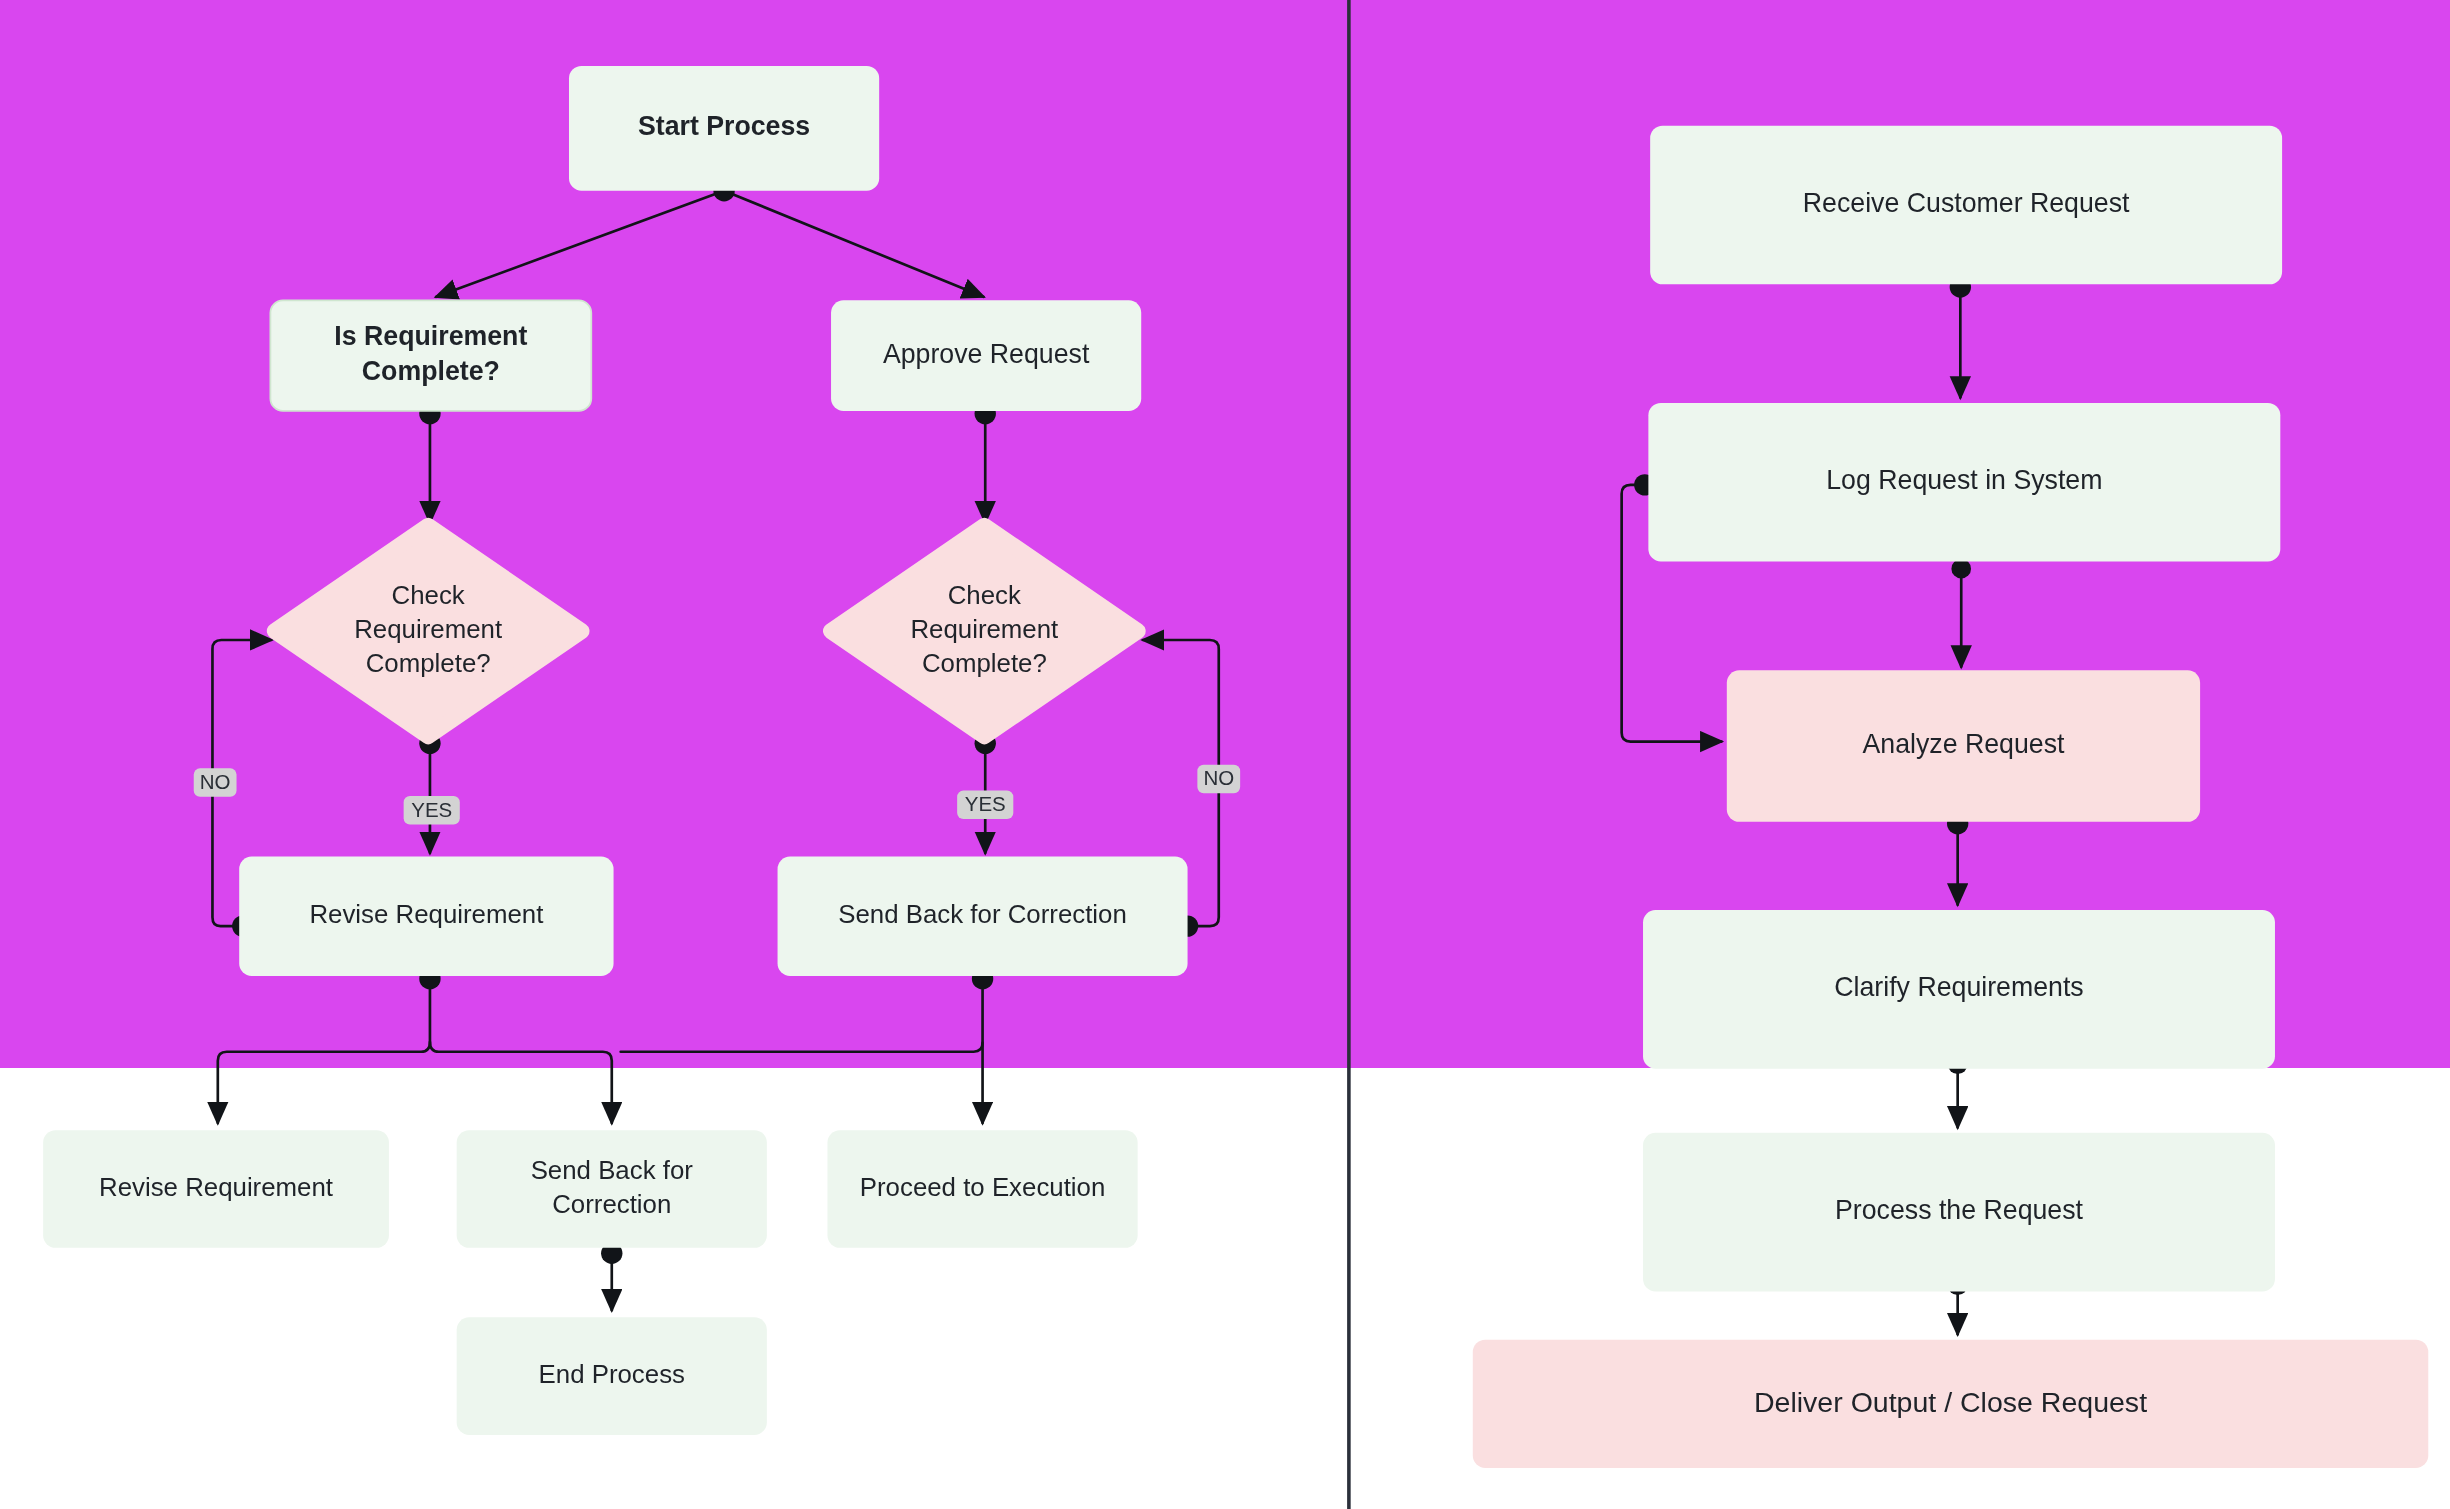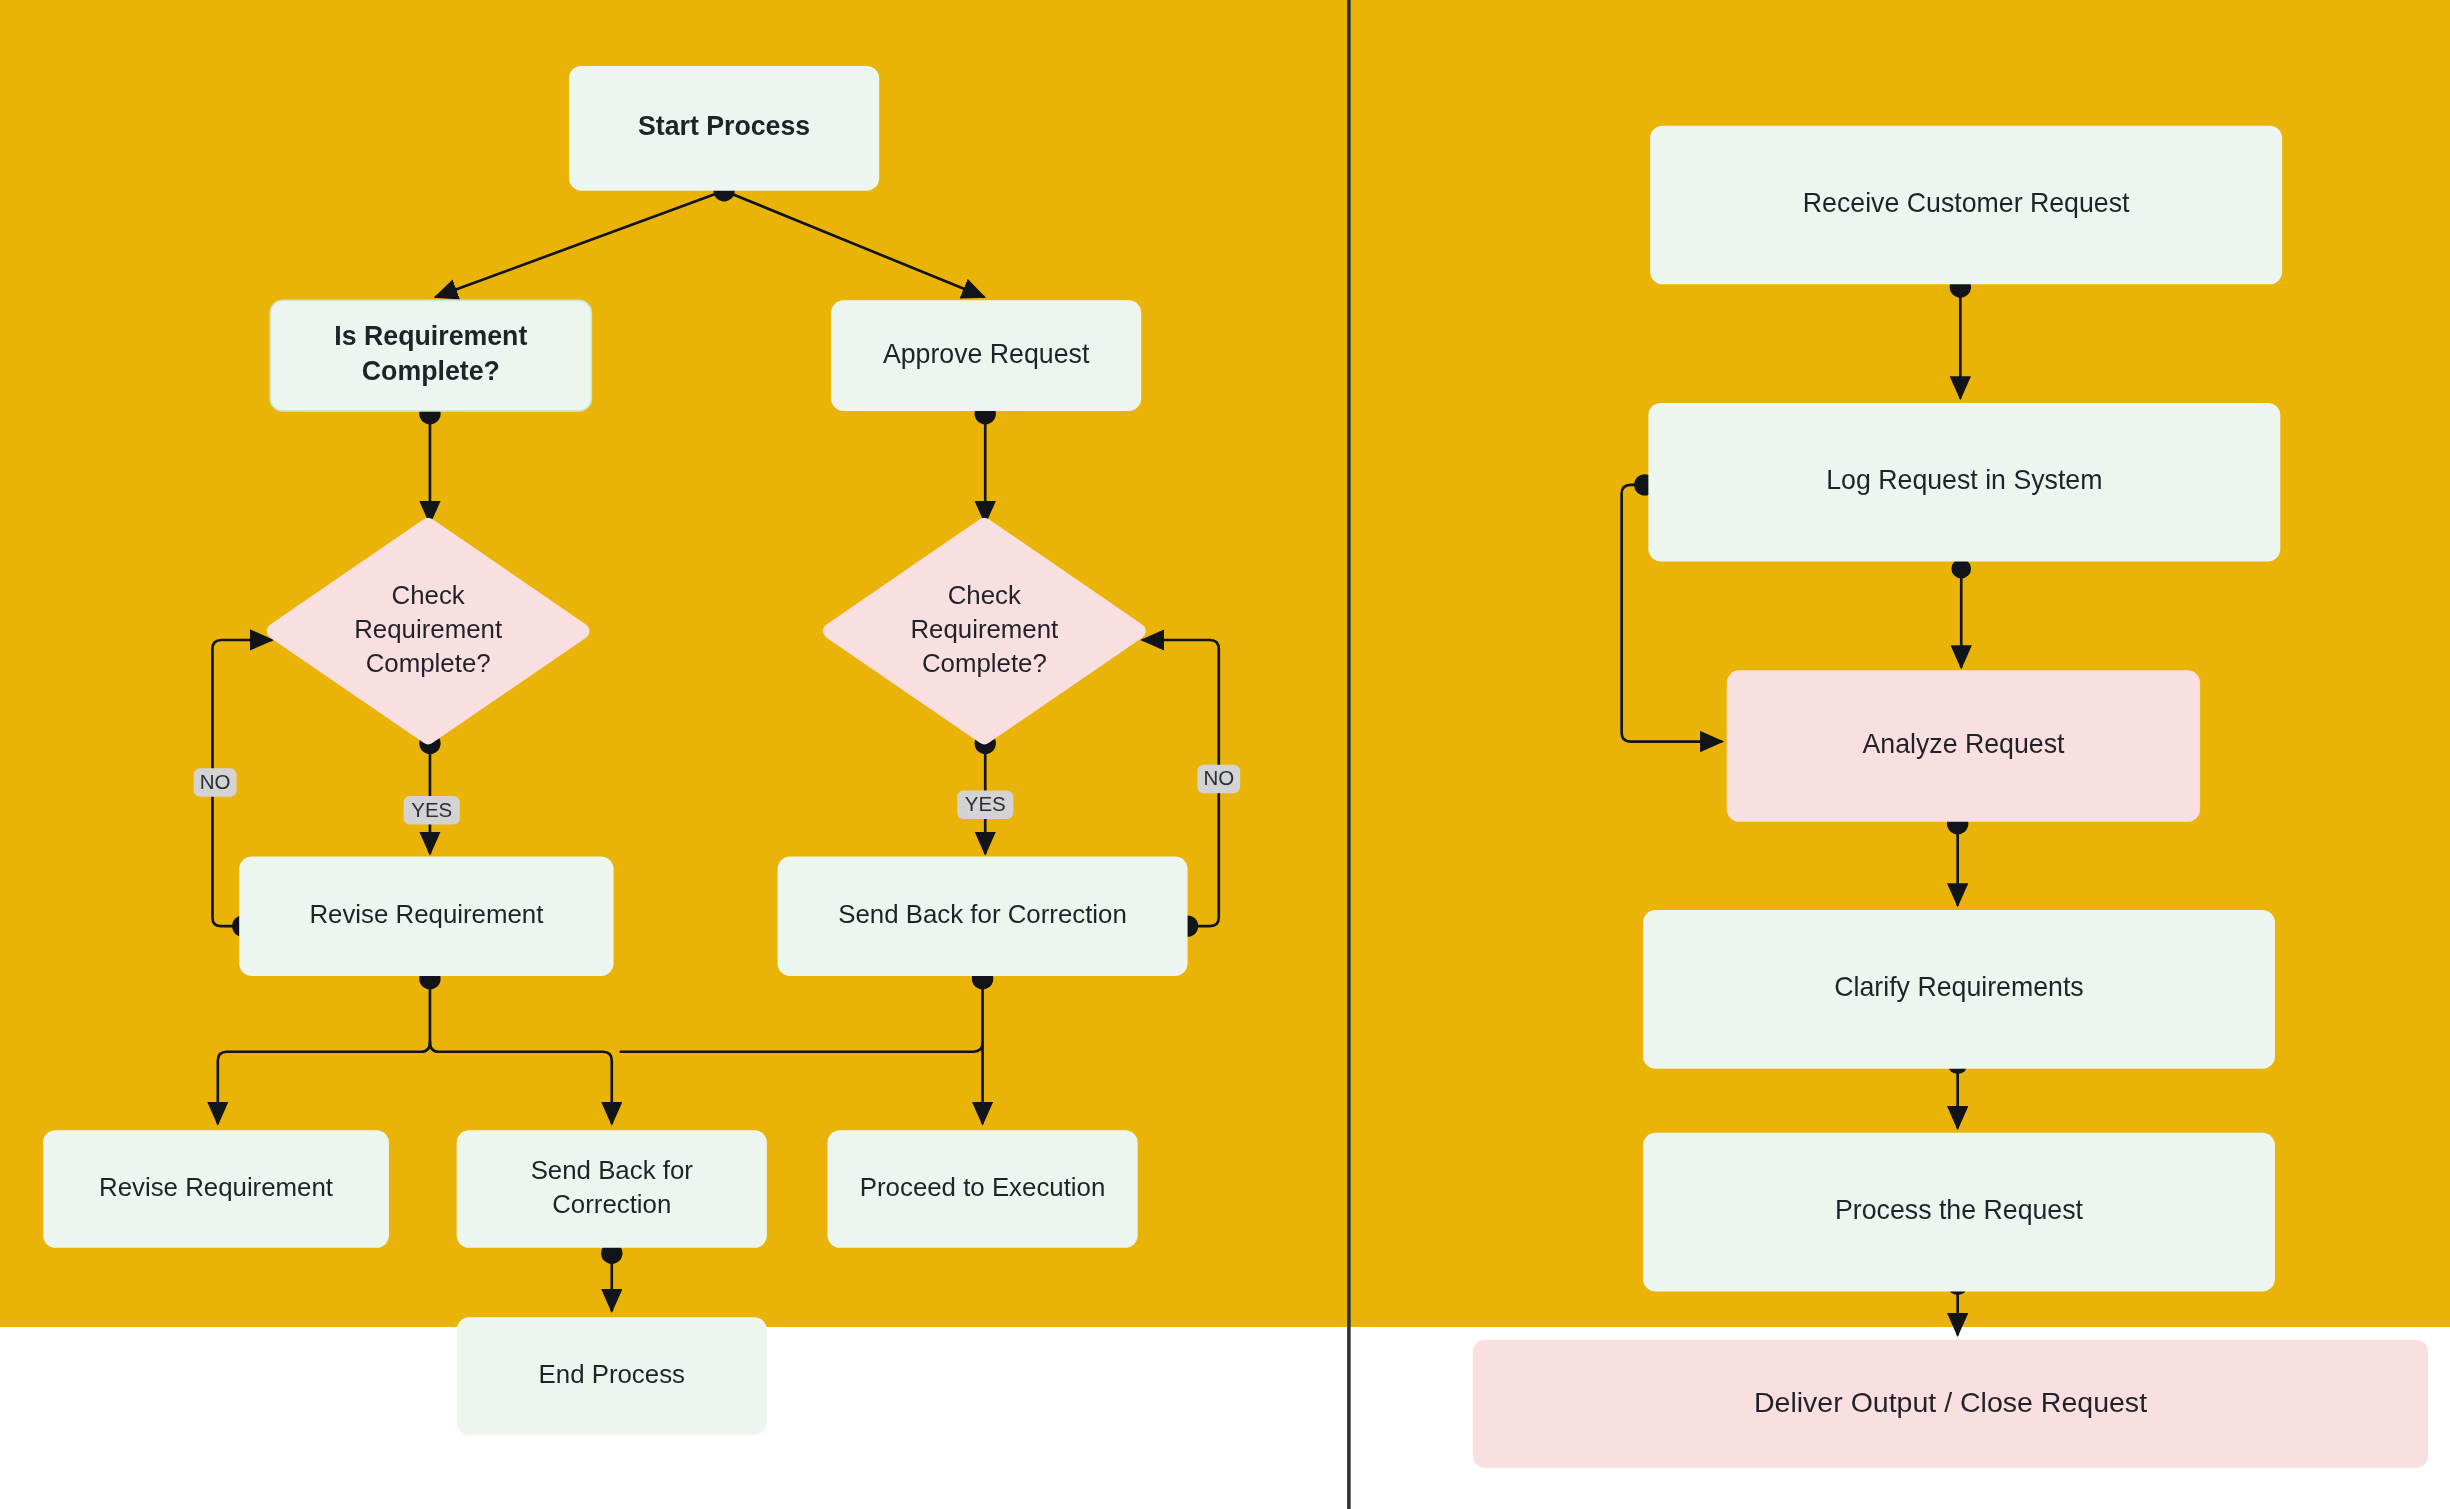--- a/index.html
+++ b/index.html
@@ -9,22 +9,22 @@
   }
   body {
     width: 2450px;
     height: 1509px;
     font-family: "Liberation Sans", sans-serif;
     overflow: hidden;
   }
   #canvas {
     position: relative;
     width: 2450px;
-    height: 1327px;
-    background: #eab308;
+    height: 1068px;
+    background: #d946ef;
   }
   svg.flow-layer {
     position: absolute;
     left: 0;
     top: 0;
     width: 2450px;
     height: 1509px;
   }
   .node-label {
     fill: #1f2329;

